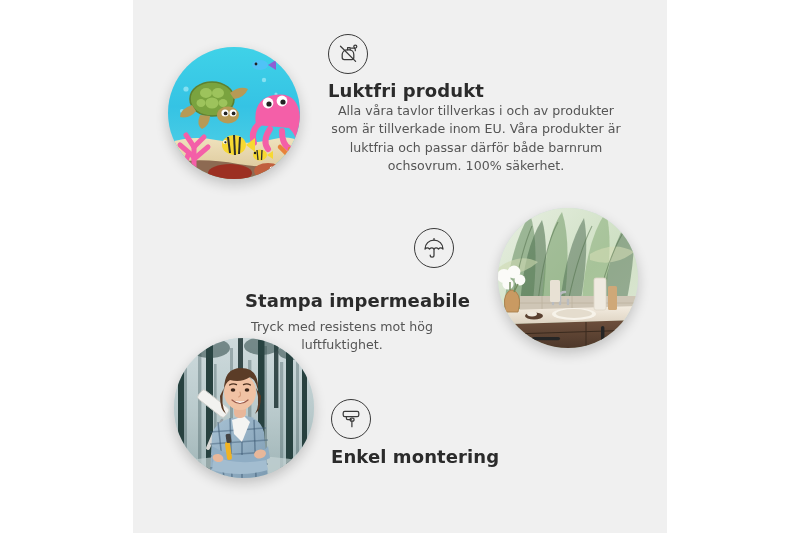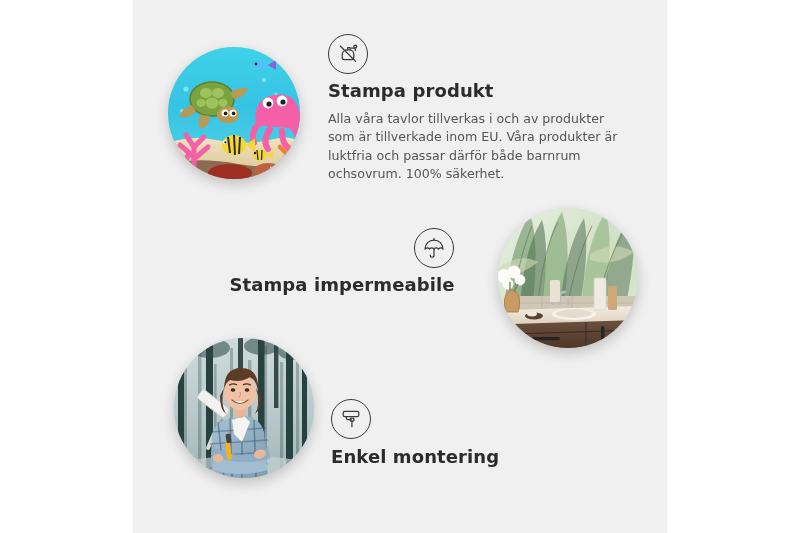--- a/index.html
+++ b/index.html
@@ -67,31 +67,31 @@
   }
 
   
   #feature-odourless {
     left: 328px;
     top: 34px;
     width: 300px;
   }
   #feature-odourless .icon-badge { left: 0; top: 0; }
   #feature-odourless .f-title { margin-top: 46px; }
-  #feature-odourless .f-body  { margin-top: 8px; width: 296px; }
+  #feature-odourless .f-body  { width: 296px; text-align: center; }
 
   
   #feature-waterproof {
     left: 214px;
     top: 228px;
     width: 256px;
     text-align: center;
   }
   #feature-waterproof .icon-badge { left: 200px; top: 0; }
-  #feature-waterproof .f-title { margin-top: 46px; text-align: center; }
+  #feature-waterproof .f-title { margin-top: 62px; text-align: right; }
   #feature-waterproof .f-body  { margin-top: 6px; text-align: center; }
 
   
   #feature-mounting {
     left: 331px;
     top: 399px;
     width: 240px;
   }
   #feature-mounting .icon-badge { left: 0; top: 0; }
   #feature-mounting .f-title { margin-top: 47px; }
@@ -425,33 +425,34 @@
   <div class="feature" id="feature-odourless">
     <div class="icon-badge">
       <svg width="24" height="24" viewBox="0 0 24 24" fill="none" stroke="#3a3a3a" stroke-width="1.25" stroke-linecap="round" stroke-linejoin="round">
         <path d="M6.2 12.4 a5 5 0 0 1 5-4.6 h2.2 a4.6 4.6 0 0 1 4.4 4.6 v3.2 a2 2 0 0 1 -2 2 h-7.6 a2 2 0 0 1 -2 -2 z"></path>
         <path d="M11.6 7.8 v-2.2 h2.6 v2.2"></path>
         <path d="M15.4 6 h2.4 a1.5 1.5 0 0 1 1.5 1.5 v1.2"></path>
         <circle cx="19.3" cy="4.6" r="1.5"></circle>
         <path d="M4.5 4.2 L19.6 19.4"></path>
       </svg>
     </div>
-    <p class="f-title">Stampa produkt</p>
+    <p class="f-title">Luktfri produkt</p>
     <p class="f-body">Alla våra tavlor tillverkas i och av produkter som är tillverkade inom EU. Våra produkter är luktfria och passar därför både barnrum ochsovrum. 100% säkerhet.</p>
   </div>
 
   <div class="feature" id="feature-waterproof">
     <div class="icon-badge">
       <svg width="24" height="24" viewBox="0 0 24 24" fill="none" stroke="#3a3a3a" stroke-width="1.25" stroke-linecap="round" stroke-linejoin="round">
         <path d="M3 13 a9 9 0 0 1 18 0 q-2.4 -2.4 -4.5 0 q-2.4 -2.4 -4.5 0 q-2.1 -2.4 -4.5 0 q-2.1 -2.4 -4.5 0 z"></path>
         <path d="M12 13 v6.2 a1.9 1.9 0 0 1 -3.8 0"></path>
         <path d="M12 4 v-1.4"></path>
       </svg>
     </div>
     <p class="f-title">Stampa impermeabile</p>
+    <p class="f-body">Tryck med resistens mot hög luftfuktighet.</p>
   </div>
 
   <div class="feature" id="feature-mounting">
     <div class="icon-badge">
       <svg width="24" height="24" viewBox="0 0 24 24" fill="none" stroke="#3a3a3a" stroke-width="1.25" stroke-linecap="round" stroke-linejoin="round">
         <rect x="4.2" y="4.4" width="15.6" height="5.2" rx="1.6"></rect>
         <path d="M7.4 9.6 v1.6 a1.3 1.3 0 0 0 1.3 1.3 h3.6"></path>
         <path d="M12.3 11 h1.6 a1.1 1.1 0 0 1 1.1 1.1 v0.9 a1.1 1.1 0 0 1 -1.1 1.1 h-1.6 a1.1 1.1 0 0 1 -1.1 -1.1 v-0.9 a1.1 1.1 0 0 1 1.1 -1.1 z"></path>
         <path d="M12.9 14.1 v5.6"></path>
       </svg>

